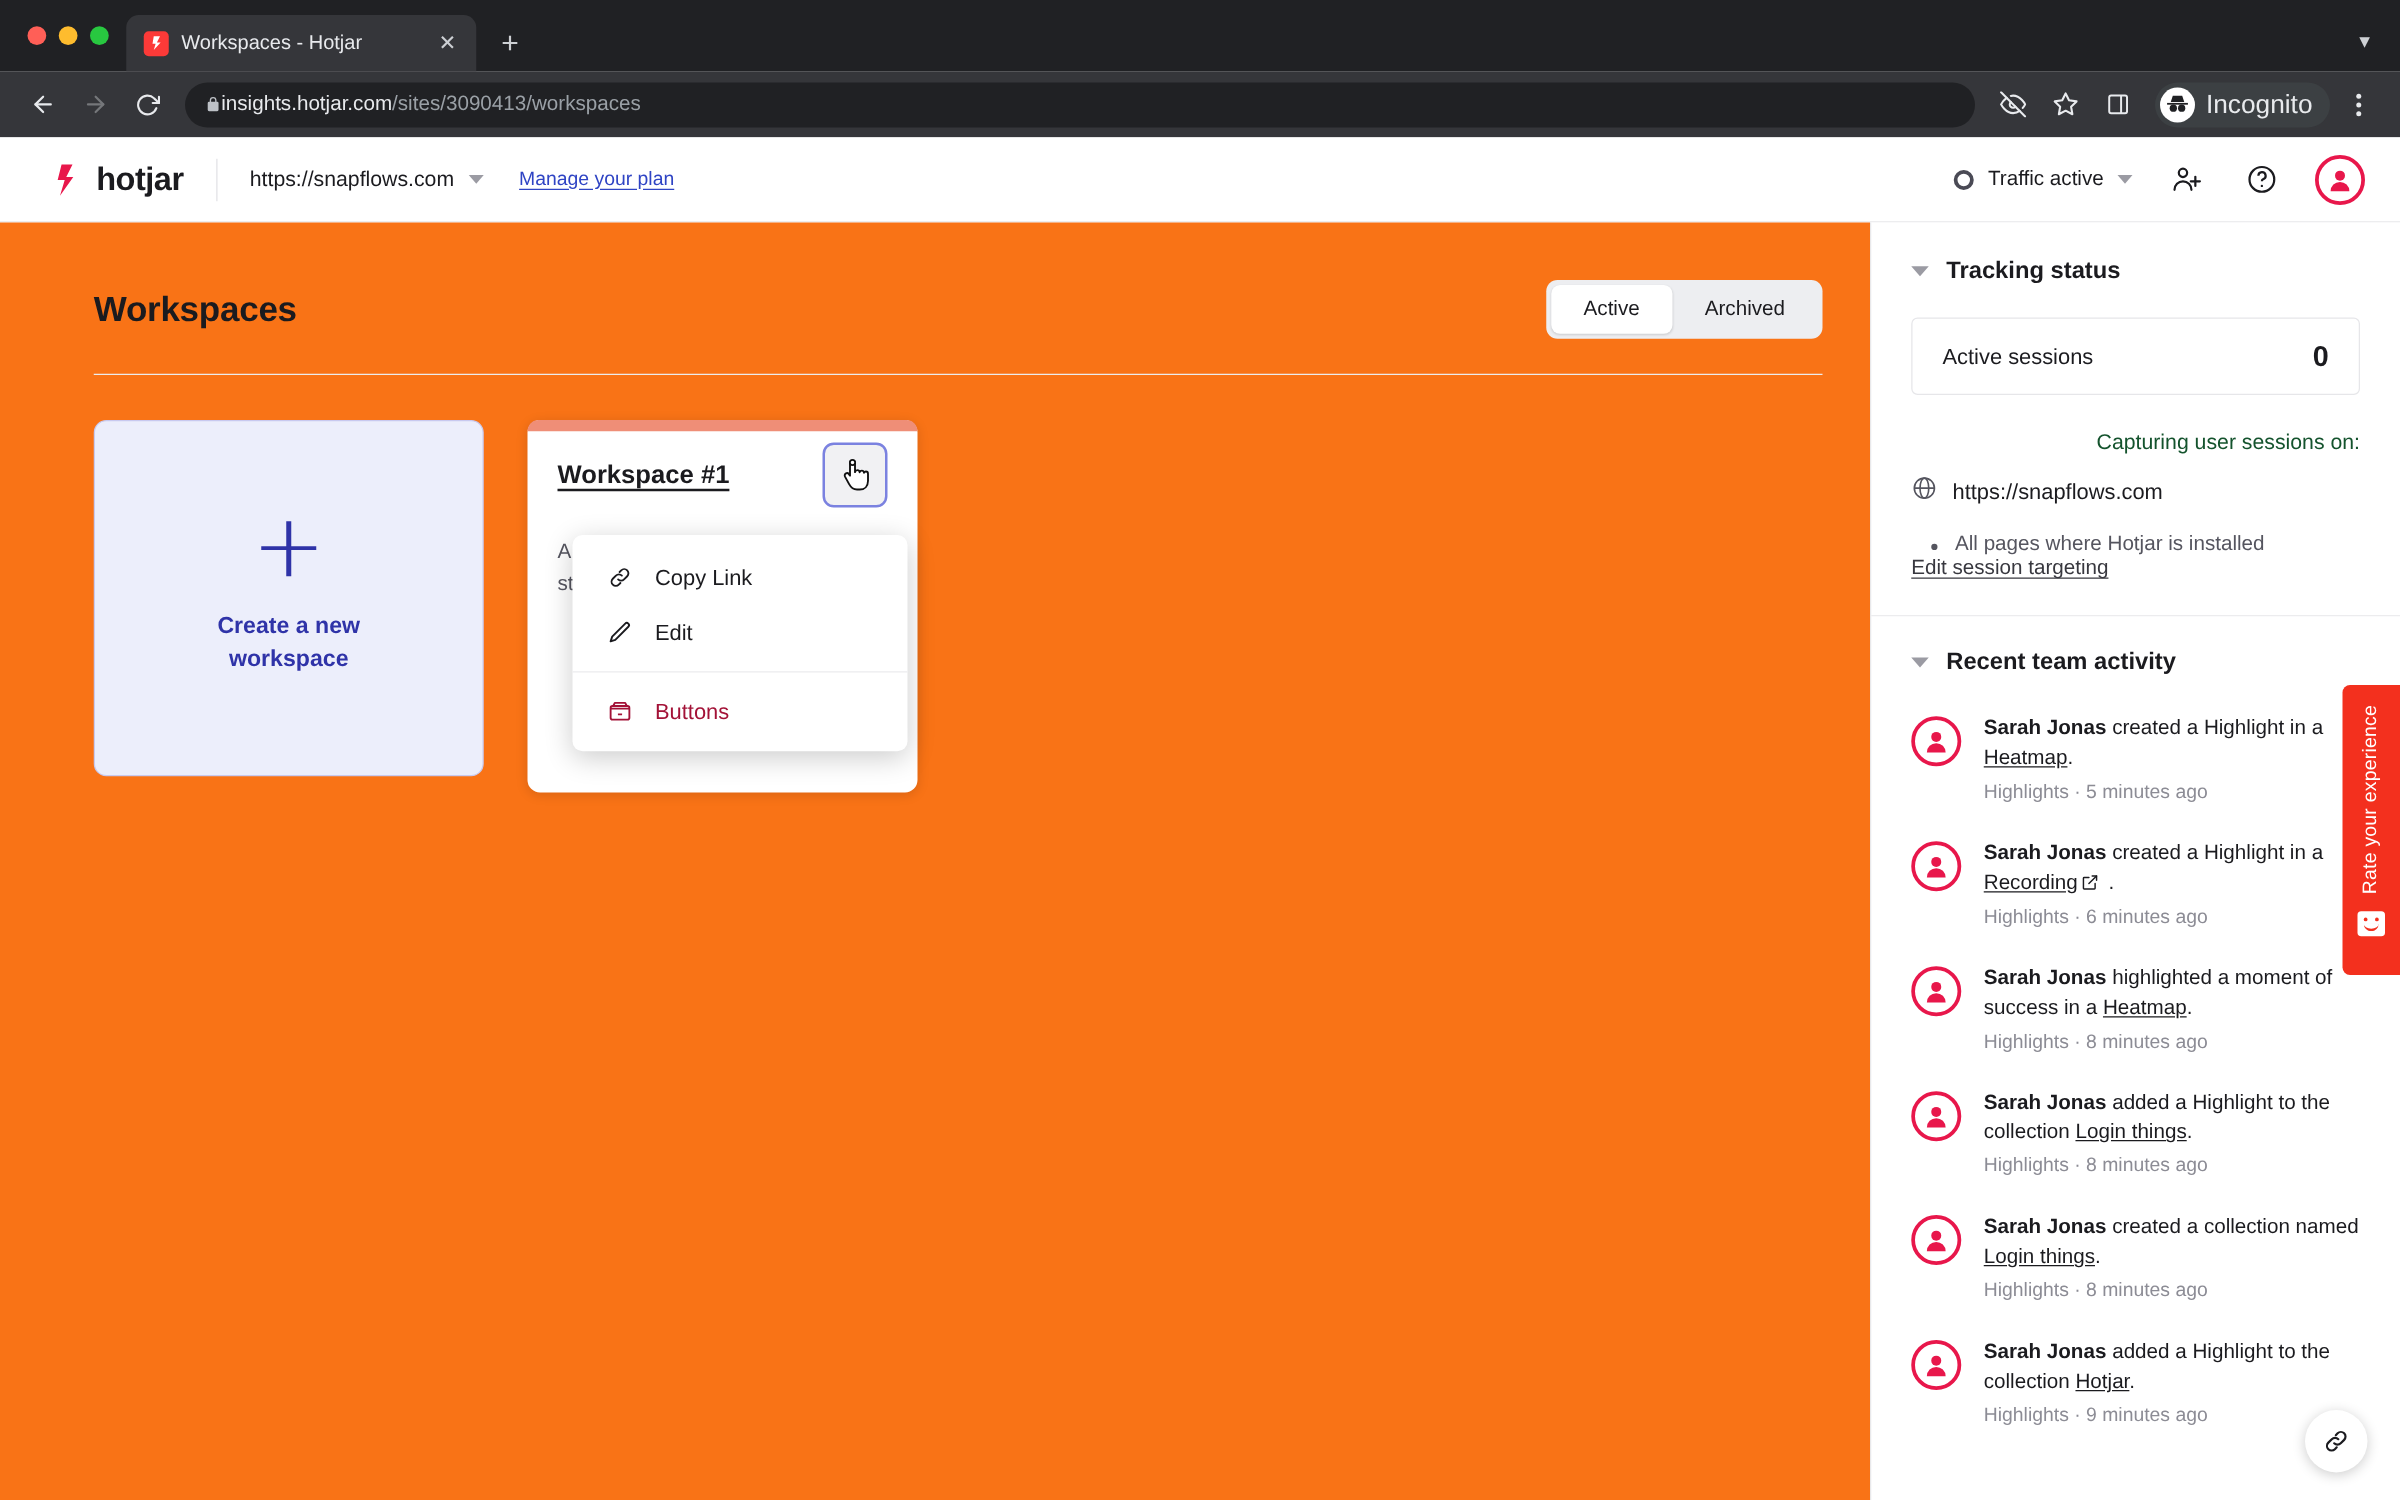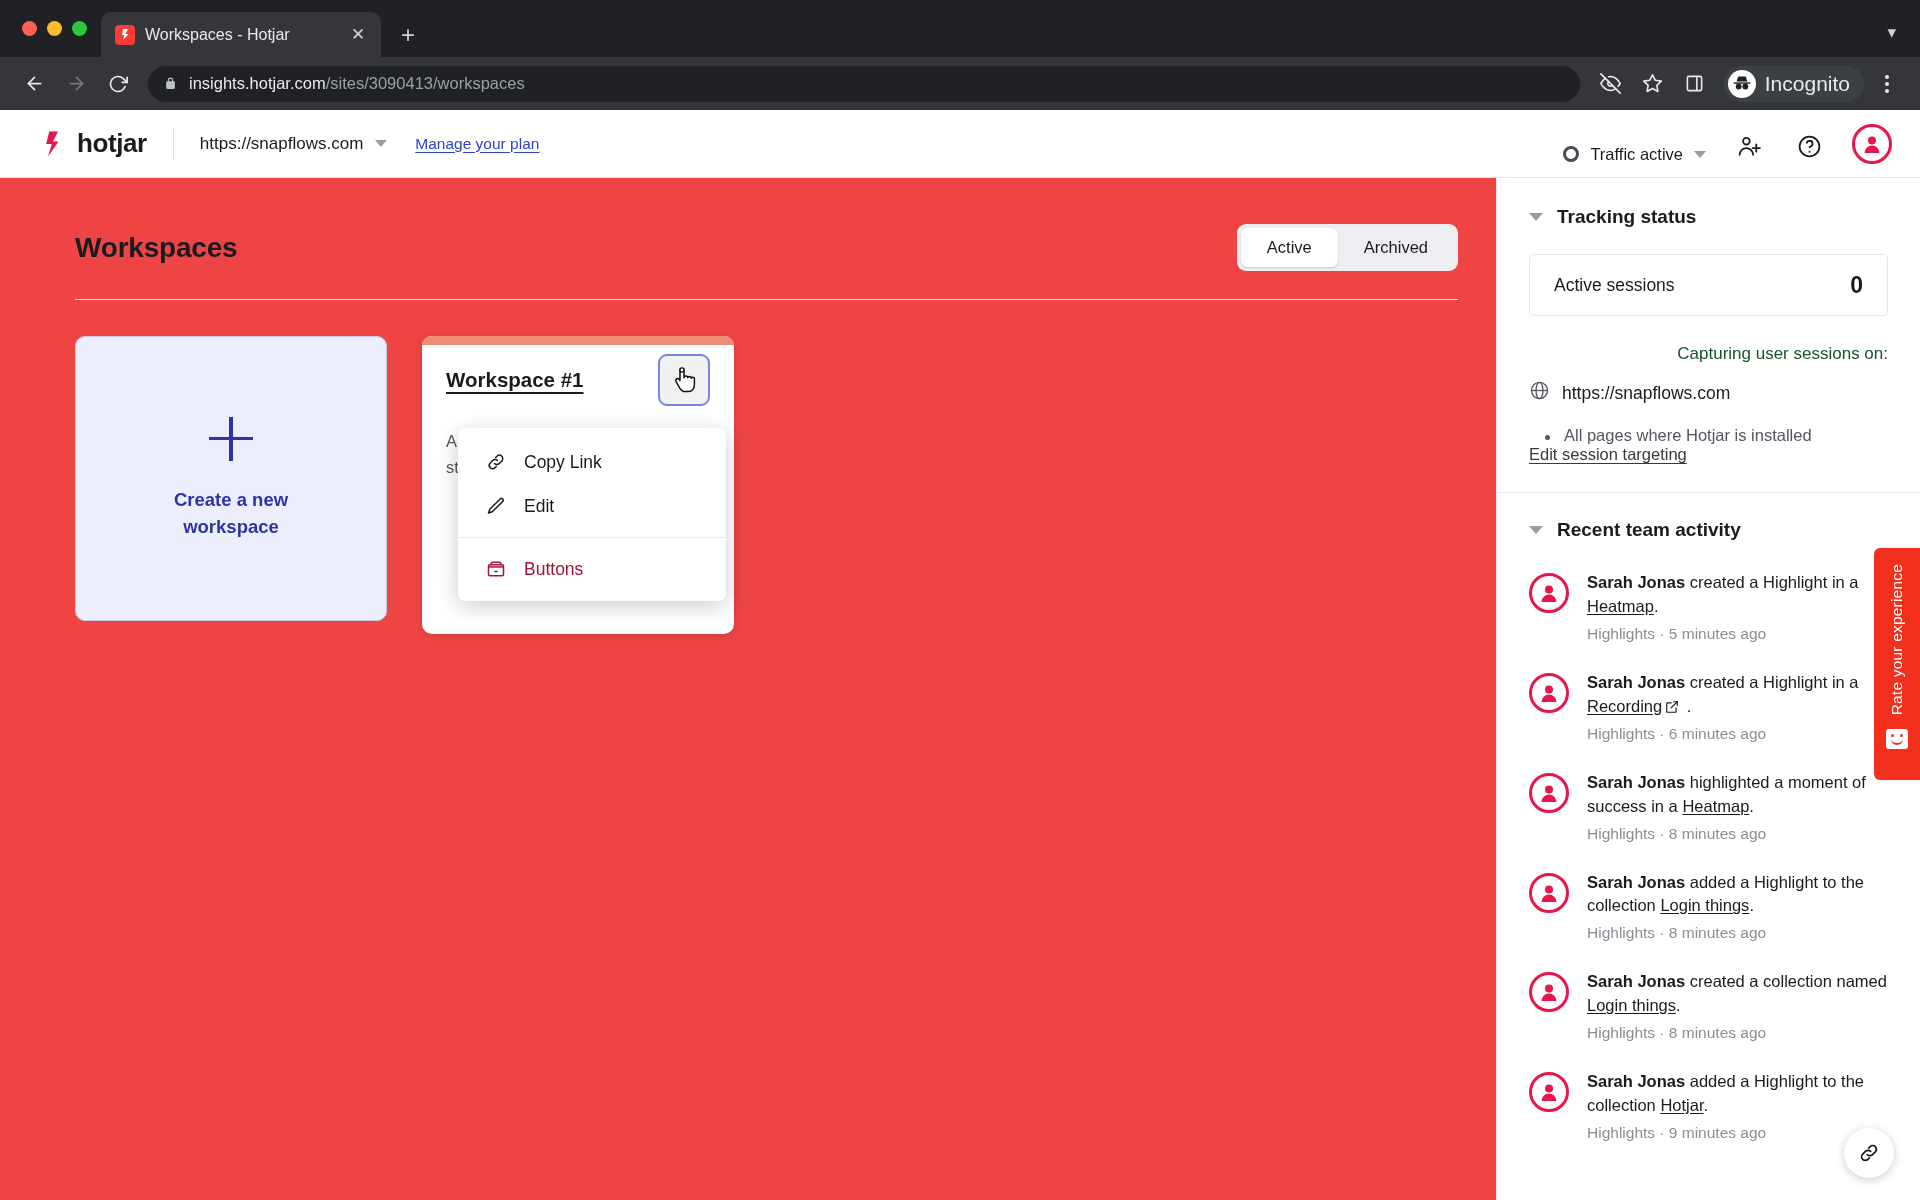--- a/index.html
+++ b/index.html
@@ -56,21 +56,21 @@
     padding: 0 14px; gap: 2px; flex: none;
   }
   .navbtn {
     width: 40px; height: 40px; border-radius: 50%; display: flex;
     align-items: center; justify-content: center; color: #e8eaed;
   }
   .navbtn.disabled { color: #75777a; }
   .omnibox {
     flex: 1; height: 36px; background: #202124; border-radius: 18px;
     display: flex; align-items: center; padding: 0 16px; margin: 0 10px 0 8px;
-    gap: 12px; min-width: 0;
+    gap: 0; min-width: 0;
   }
   .lock { color: #bdc1c6; display: flex; align-items: center; }
   .url { font-size: 16.5px; color: #9aa0a6; white-space: nowrap; overflow: hidden; }
   .url .host { color: #e8eaed; }
   .toolbar-icons { display: flex; align-items: center; gap: 4px; }
   .tbicon {
     width: 38px; height: 38px; display: flex; align-items: center;
     justify-content: center; color: #e8eaed; border-radius: 50%;
   }
   .incognito-pill {
@@ -95,34 +95,34 @@
   .logo { display: flex; align-items: center; gap: 9px; }
   .logo-text { font-size: 26px; font-weight: 600; color: #1b1b1f; letter-spacing: -0.4px; }
   .hdr-sep { width: 1px; height: 34px; background: #e2e2e6; margin: 0 26px; }
   .site-select { display: flex; align-items: center; gap: 12px; }
   .site-url { font-size: 17px; color: #1b1b1f; }
   .caret { width: 0; height: 0; border-left: 6px solid transparent; border-right: 6px solid transparent; border-top: 7px solid #9b9ba3; }
   .manage-plan {
     margin-left: 28px; font-size: 15.5px; color: #2f44c4;
     text-decoration: underline; text-underline-offset: 3px;
   }
-  .hdr-right { margin-left: auto; display: flex; align-items: flex-end; gap: 26px; }
+  .hdr-right { margin-left: auto; display: flex; align-items: center; gap: 26px; }
   .traffic-status { display: flex; align-items: center; gap: 11px; }
   .ring { width: 16px; height: 16px; border-radius: 50%; border: 3.5px solid #4a4a55; }
   .traffic-label { font-size: 16.5px; color: #1b1b1f; }
   .icon-btn { width: 34px; height: 34px; display: flex; align-items: center; justify-content: center; color: #1b1b1f; }
   .avatar-btn {
     width: 40px; height: 40px; border-radius: 50%; background: #fff;
     border: 3px solid #e8174b; display: flex; align-items: center; justify-content: center;
   }
 
   .body-wrap { flex: 1; display: flex; min-height: 0; }
 
   
-  .main { flex: 1; position: relative; background: #ef4444; min-width: 0; }
+  .main { flex: 1; position: relative; background: #f97316; min-width: 0; }
   .main-head {
     display: flex; align-items: center; padding: 46px 38px 0 75px;
   }
   .page-title { font-size: 28px; font-weight: 700; color: #1b1b1f; letter-spacing: -0.2px; }
   .seg {
     margin-left: auto; background: #edeef1; border-radius: 9px; padding: 4px;
     display: flex; gap: 0;
   }
   .seg-btn {
     padding: 10px 26px; font-size: 16.5px; color: #1b1b1f; border-radius: 7px;

